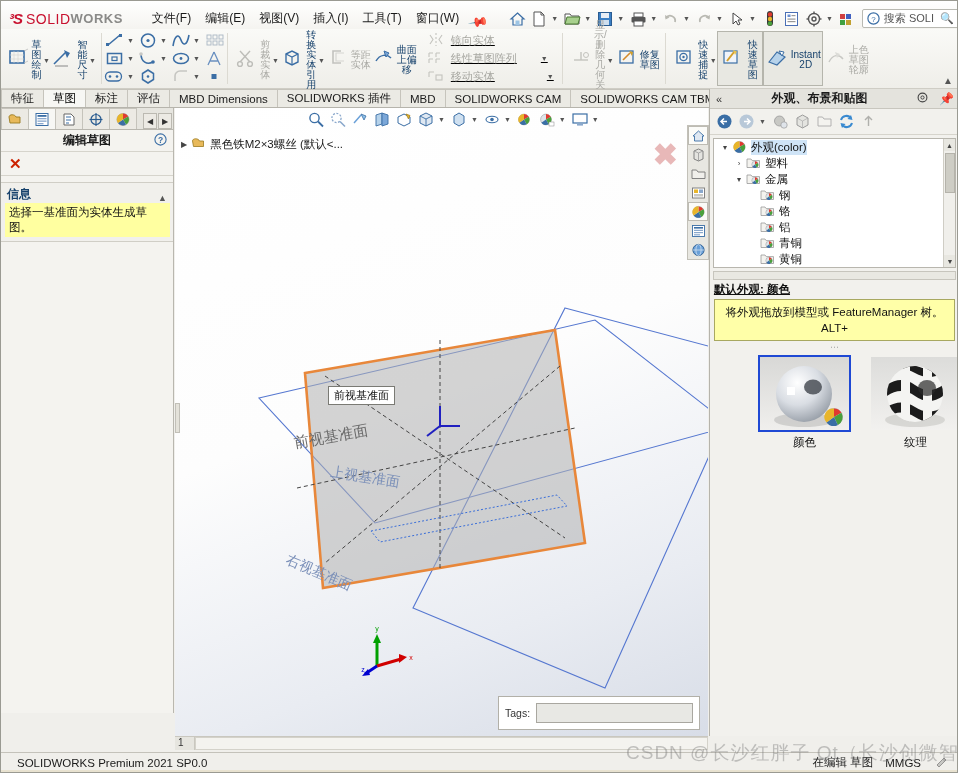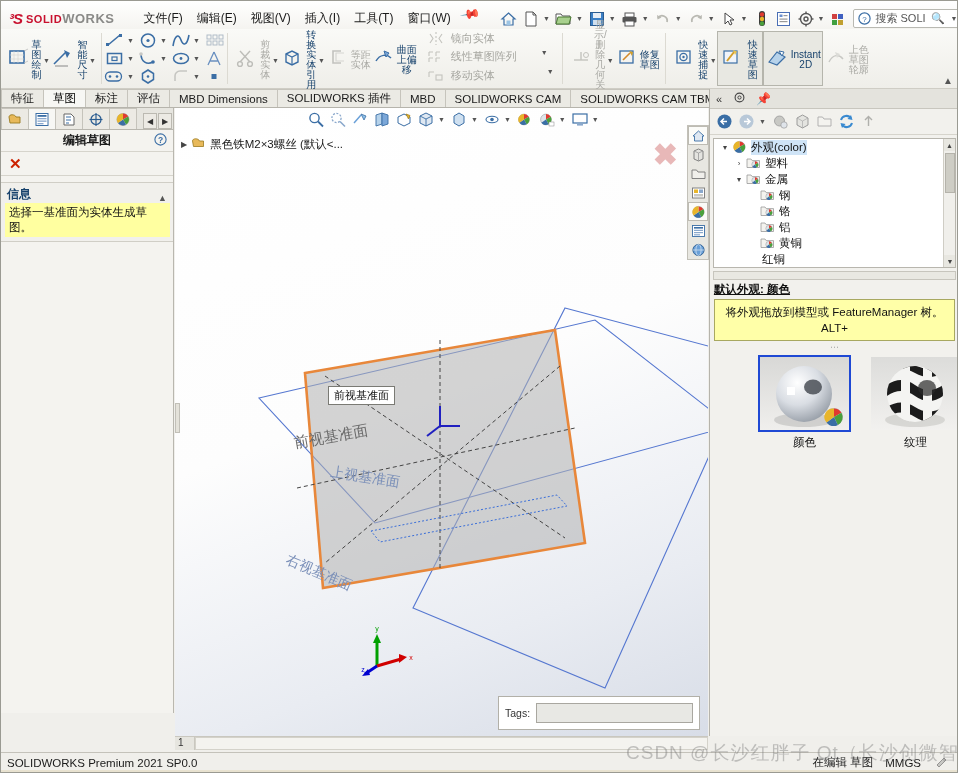--- a/index.html
+++ b/index.html
@@ -25,23 +25,23 @@
     position: absolute; left: 0; top: 0; width: 958px; height: 36px;
     background: linear-gradient(#ffffff, #f2f1ec);
     border-bottom: 1px solid #d2d0c8;
     display: flex; align-items: center;
   }
   .sw-logo { display: flex; align-items: center; margin-left: 8px; }
   .sw-logo .mark {
     font-weight: bold; font-size: 15px; color: #c8102e;
     font-style: italic; letter-spacing: -1px; margin-right: 4px;
   }
-  .sw-logo .solid { font-weight: bold; font-size: 11px; color: #c8102e; letter-spacing: .5px;}
+  .sw-logo .solid { font-weight: normal; font-size: 14px; color: #c8102e; letter-spacing: .5px;}
   .sw-logo .works { font-weight: bold; font-size: 13px; color: #8a8a88; letter-spacing: .5px;}
-  .menubar { display: flex; align-items: flex-start; margin-left: 22px; }
+  .menubar { display: flex; align-items: flex-end; margin-left: 22px; }
   .menubar .mi {
     padding: 3px 7px; color: #1a1a1a; font-size: 12px; cursor: default; white-space: nowrap;
   }
   .pin-icon { margin-left: 4px; color: #666; font-size: 13px; transform: rotate(35deg); }
   .tb-sep { width: 1px; height: 20px; background: #d6d4cc; margin: 0 5px; }
   .tbtools { display: flex; align-items: center; margin-left: 10px; }
   .tbi {
     display: inline-flex; align-items: center; justify-content: center;
     min-width: 22px; height: 22px; padding: 0 2px; cursor: default;
   }
@@ -71,21 +71,21 @@
     font-size: 10px; color: #15406b; text-align: center; line-height: 10px;
     margin-top: 1px; width: 46px; word-break: break-all;
   }
   .bigbtn.sel { background: #e8e8e2; border: 1px solid #b5b5ac; }
   .bigbtn.dis .lbl { color: #a9a9a4; }
   .bigbtn .drop { font-size: 7px; color: #555; margin-top: 1px; }
   .ico { width: 26px; height: 24px; position: relative; }
   .smallrow { display: flex; flex-direction: column; justify-content: space-around; padding: 2px 0; }
   .srow { display: flex; align-items: center; height: 18px; }
   .sico { width: 22px; height: 17px; position: relative; display: inline-block; }
-  .txticon { display: flex; align-items: flex-start; height: 18px; cursor: default; }
+  .txticon { display: flex; align-items: center; height: 18px; cursor: default; text-decoration: underline; }
   .txticon .tl { font-size: 11px; color: #1a1a1a; margin-left: 3px; }
   .txticon.dis .tl { color: #a6a6a0; }
   .ribbon-collapse {
     position: absolute; right: 6px; bottom: 2px; font-size: 10px; color: #555;
   }
 
   
   .tabstrip {
     position: absolute; left: 0; top: 88px; width: 940px; height: 19px;
     background: #e4e3dd; display: flex; align-items: flex-end;
@@ -269,21 +269,21 @@
   }
   .gitem.sel .thumb { border-color: #1f49d4; }
   .gitem .cap { text-align: center; font-size: 11.5px; color: #111; margin-top: 3px; }
 
   
   .statusbar {
     position: absolute; left: 0; bottom: 0; width: 958px; height: 20px;
     background: #f0efeb; border-top: 1px solid #c4c2ba;
     display: flex; align-items: center; font-size: 11.5px; color: #1a1a1a;
   }
-  .statusbar .sb-left { padding-left: 6px; }
+  .statusbar .sb-left { padding-left: 16px; }
   .statusbar .sb-mid { margin-left: auto; padding-right: 12px; }
   .statusbar .sb-units { padding-right: 14px; }
   .statusbar .sb-icon { padding-right: 10px; color: #333; }
 
   .watermark {
     position: absolute; left: 625px; top: 739px;
     font-size: 19px; color: rgba(120,120,120,0.42);
     font-family: "Liberation Sans", sans-serif; white-space: nowrap;
     pointer-events: none; letter-spacing: 1px;
   }
@@ -974,20 +974,21 @@
           <circle cx="7.5" cy="7" r="5.6" fill="#6aa0d8" stroke="#2a5c91" stroke-width=".9"></circle>
           <ellipse cx="7.5" cy="7" rx="2.6" ry="5.6" fill="none" stroke="#cfe0f0" stroke-width=".8"></ellipse>
           <line x1="2" y1="7" x2="13" y2="7" stroke="#cfe0f0" stroke-width=".8"></line>
         </svg>
     </div>
   </div>
 
   <div class="taskpane">
     <div class="tp-head">
       <span class="collapse">«</span>
+      <span class="ttl">外观、布景和贴图</span>
       <span class="gear">
         <svg width="13" height="13" viewBox="0 0 13 13">
             <circle cx="6.5" cy="6.5" r="4.4" fill="none" stroke="#444" stroke-width="1.1"></circle>
             <circle cx="6.5" cy="6.5" r="1.6" fill="none" stroke="#444" stroke-width="1"></circle>
           </svg>
       </span>
       <span class="pushpin">📌</span>
     </div>
 
     <div class="tp-toolbar">
@@ -1104,20 +1105,32 @@
         <span class="tico">
           <svg width="15" height="14" viewBox="0 0 15 14">
               <path d="M1 3 H5 L6.2 4.6 H13.5 V11.5 H1 Z" fill="#f4f3ef" stroke="#999" stroke-width=".8"></path>
               <circle cx="9" cy="8.5" r="3.2" fill="#dfe4ea" stroke="#888" stroke-width=".4"></circle>
               <path d="M9 8.5 L9 5.3 A3.2 3.2 0 0 1 11.8 7 Z" fill="#e03a2f"></path>
               <path d="M9 8.5 L11.8 7 A3.2 3.2 0 0 1 10.6 11.4 Z" fill="#4aa03c"></path>
               <path d="M9 8.5 L10.6 11.4 A3.2 3.2 0 0 1 6.4 10.4 Z" fill="#3a6ea5"></path>
             </svg>
         </span>
         <span class="tlbl">铝</span>
+      </div>
+      <div class="tnode" style="padding-left:46px">
+        <span class="tico">
+          <svg width="15" height="14" viewBox="0 0 15 14">
+              <path d="M1 3 H5 L6.2 4.6 H13.5 V11.5 H1 Z" fill="#f4f3ef" stroke="#999" stroke-width=".8"></path>
+              <circle cx="9" cy="8.5" r="3.2" fill="#dfe4ea" stroke="#888" stroke-width=".4"></circle>
+              <path d="M9 8.5 L9 5.3 A3.2 3.2 0 0 1 11.8 7 Z" fill="#e03a2f"></path>
+              <path d="M9 8.5 L11.8 7 A3.2 3.2 0 0 1 10.6 11.4 Z" fill="#4aa03c"></path>
+              <path d="M9 8.5 L10.6 11.4 A3.2 3.2 0 0 1 6.4 10.4 Z" fill="#3a6ea5"></path>
+            </svg>
+        </span>
+        <span class="tlbl">青铜</span>
       </div>
       <div class="tnode" style="padding-left:46px">
         <span class="tico">
           <svg width="15" height="14" viewBox="0 0 15 14">
               <path d="M1 3 H5 L6.2 4.6 H13.5 V11.5 H1 Z" fill="#f4f3ef" stroke="#999" stroke-width=".8"></path>
               <circle cx="9" cy="8.5" r="3.2" fill="#dfe4ea" stroke="#888" stroke-width=".4"></circle>
               <path d="M9 8.5 L9 5.3 A3.2 3.2 0 0 1 11.8 7 Z" fill="#e03a2f"></path>
               <path d="M9 8.5 L11.8 7 A3.2 3.2 0 0 1 10.6 11.4 Z" fill="#4aa03c"></path>
               <path d="M9 8.5 L10.6 11.4 A3.2 3.2 0 0 1 6.4 10.4 Z" fill="#3a6ea5"></path>
             </svg>

